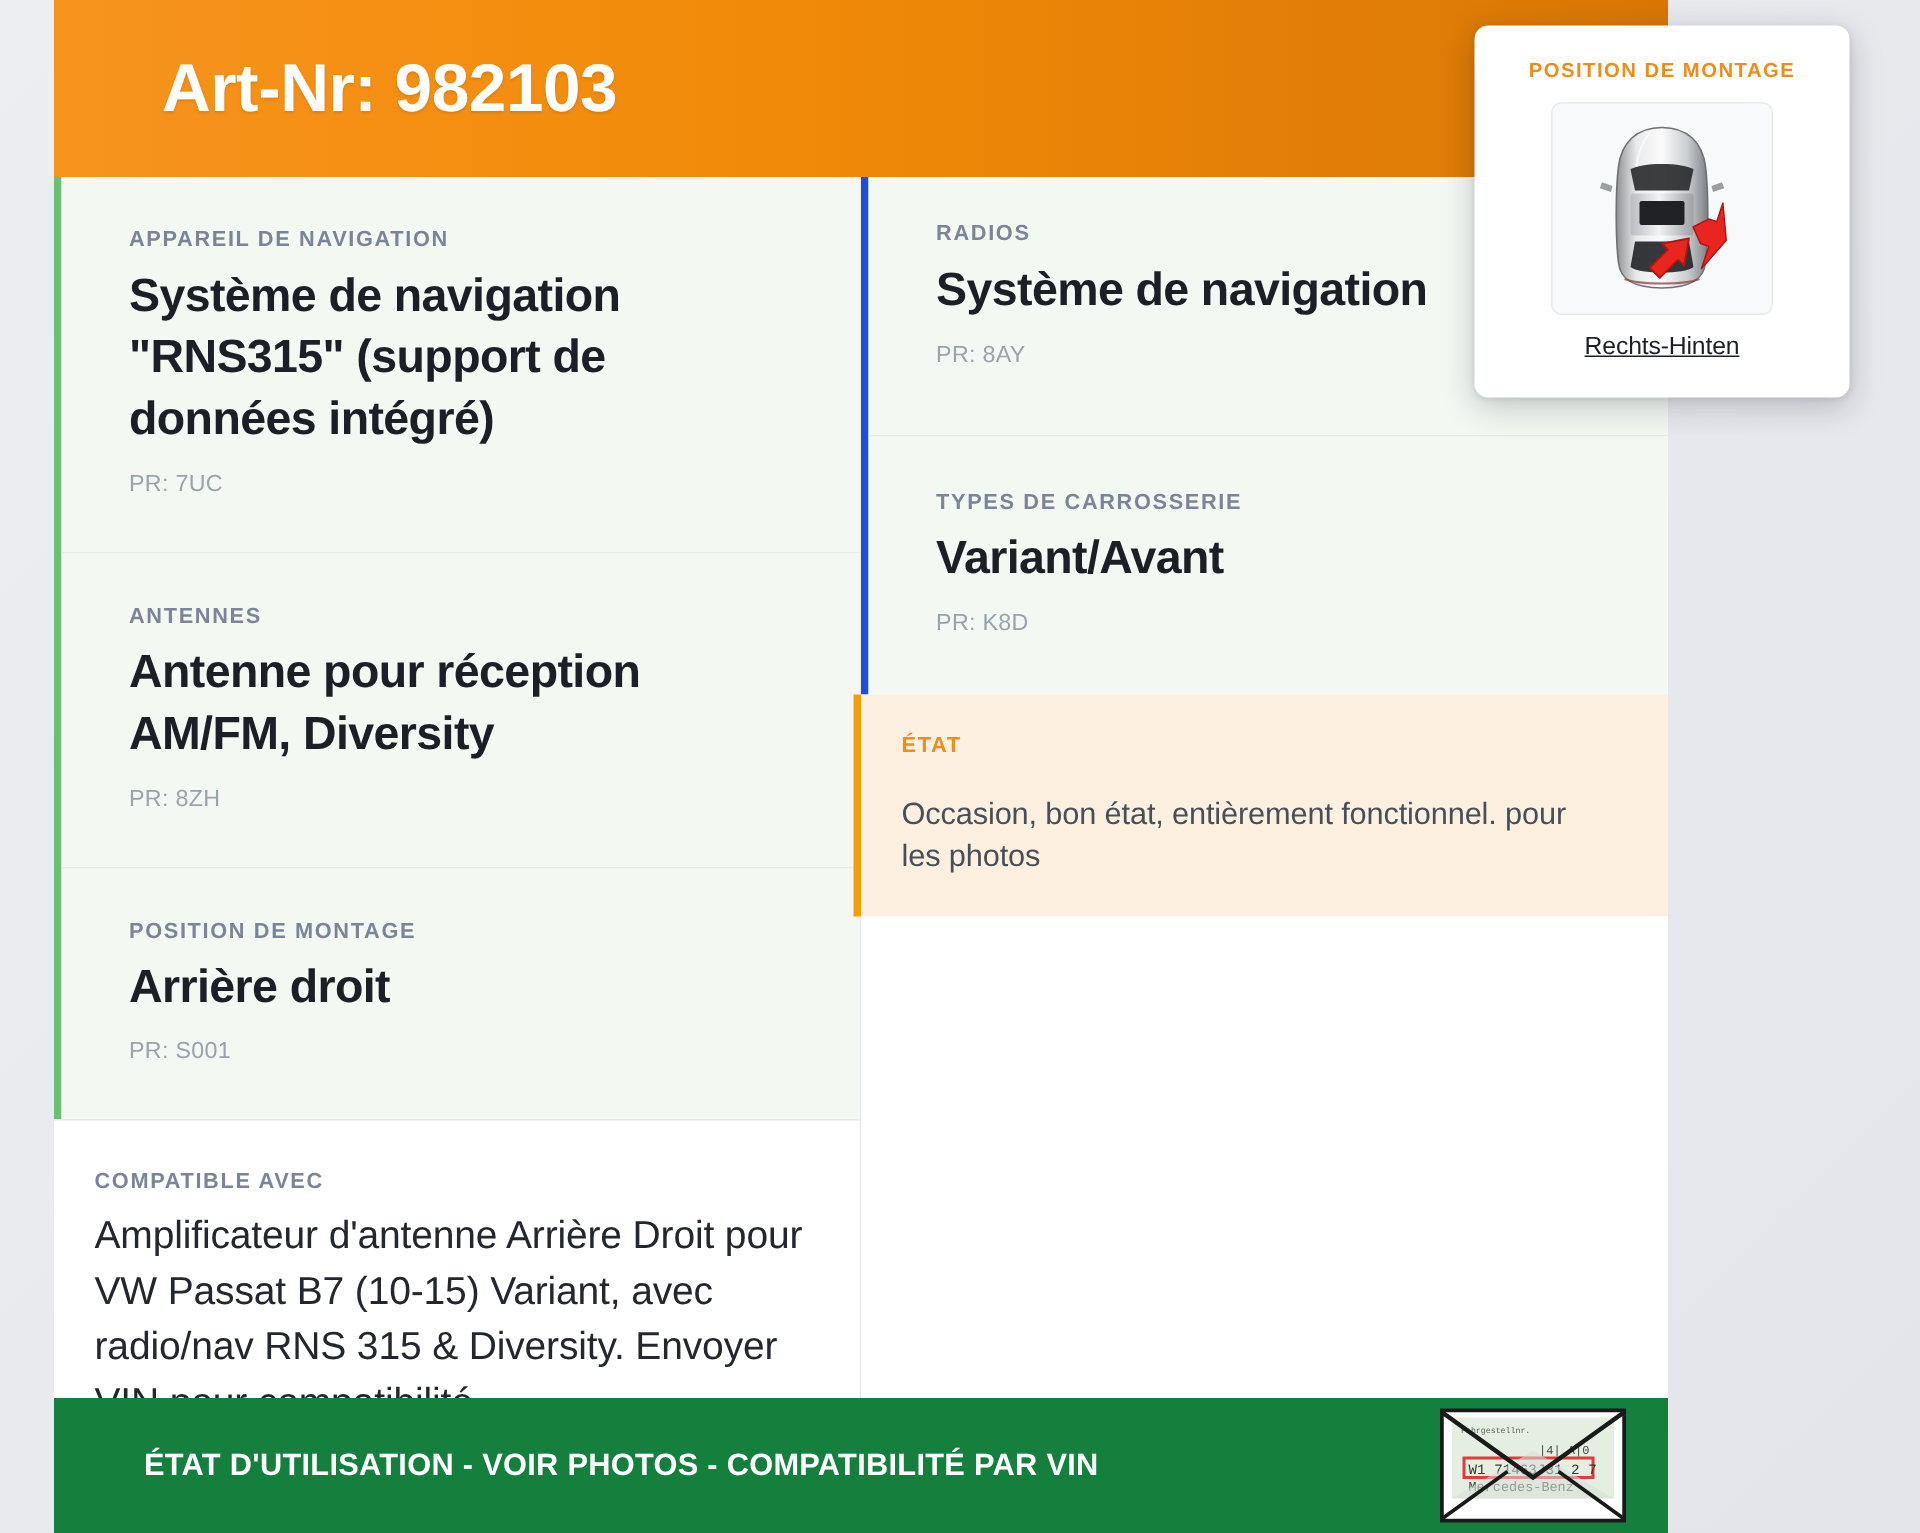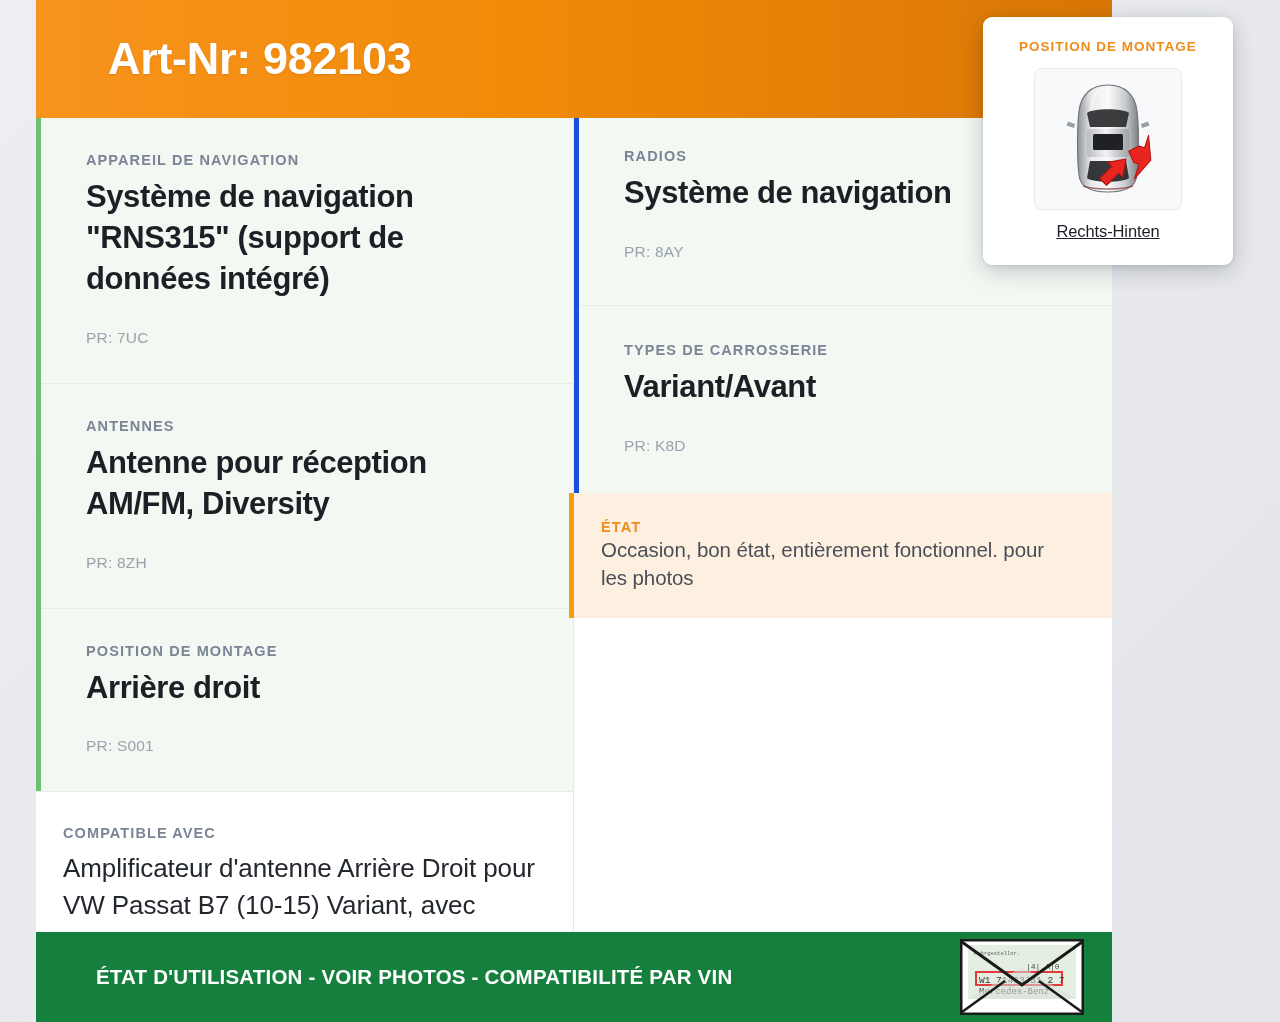--- a/index.html
+++ b/index.html
@@ -75,35 +75,35 @@
     margin-bottom: 9px;
   }
   .card-value {
     font-size: 31px;
     font-weight: bold;
     color: #1c2026;
     line-height: 1.32;
     letter-spacing: -0.4px;
   }
   .card-pr {
-    margin-top: 29px;
+    margin-top: 14px;
     font-size: 15.5px;
     color: #9aa3ad;
     letter-spacing: 0.2px;
   }
 
   
   .card-etat {
     background: #fdf0e0;
     border-left: 5px solid #f59e0b;
     border-bottom: none;
     padding: 26px 46px 26px 27px;
     margin-left: -5px;
   }
-  .card-etat .card-label { color: #f08c1a; margin-bottom: 1px; }
+  .card-etat .card-label { color: #f08c1a; margin-bottom: 24px; }
   .card-etat .etat-text {
     font-size: 20.5px;
     color: #4a4f57;
     line-height: 1.38;
     letter-spacing: -0.1px;
   }
 
   
   .card-compat {
     background: #ffffff;

